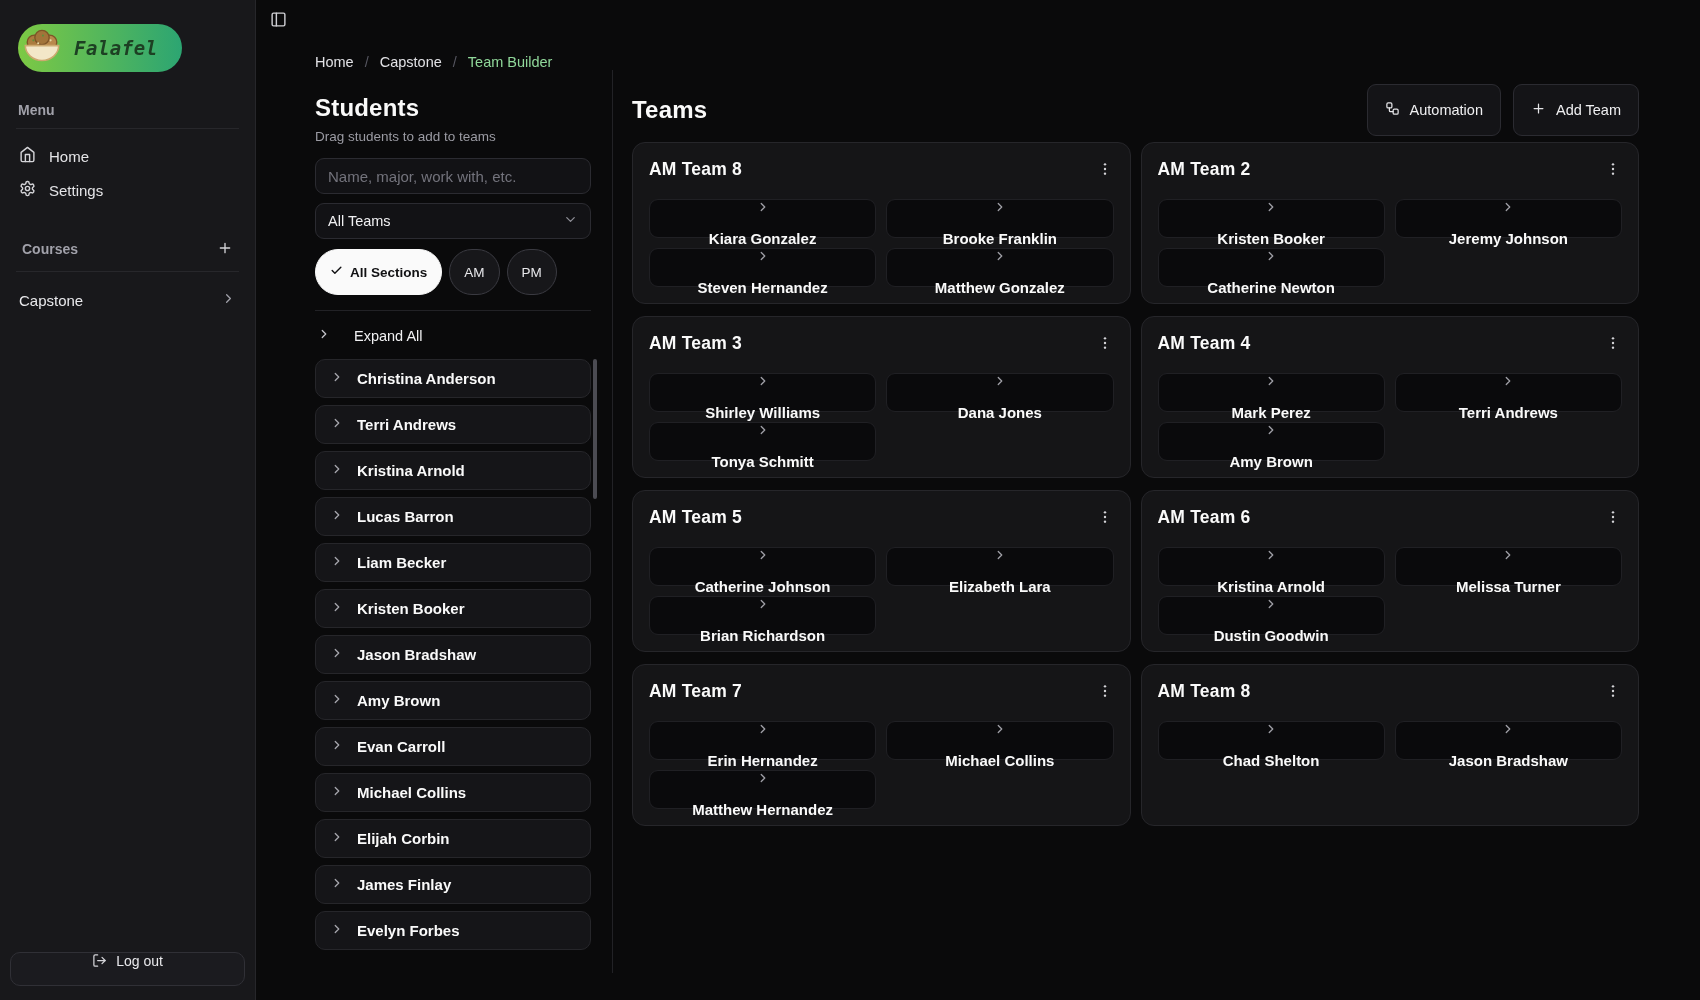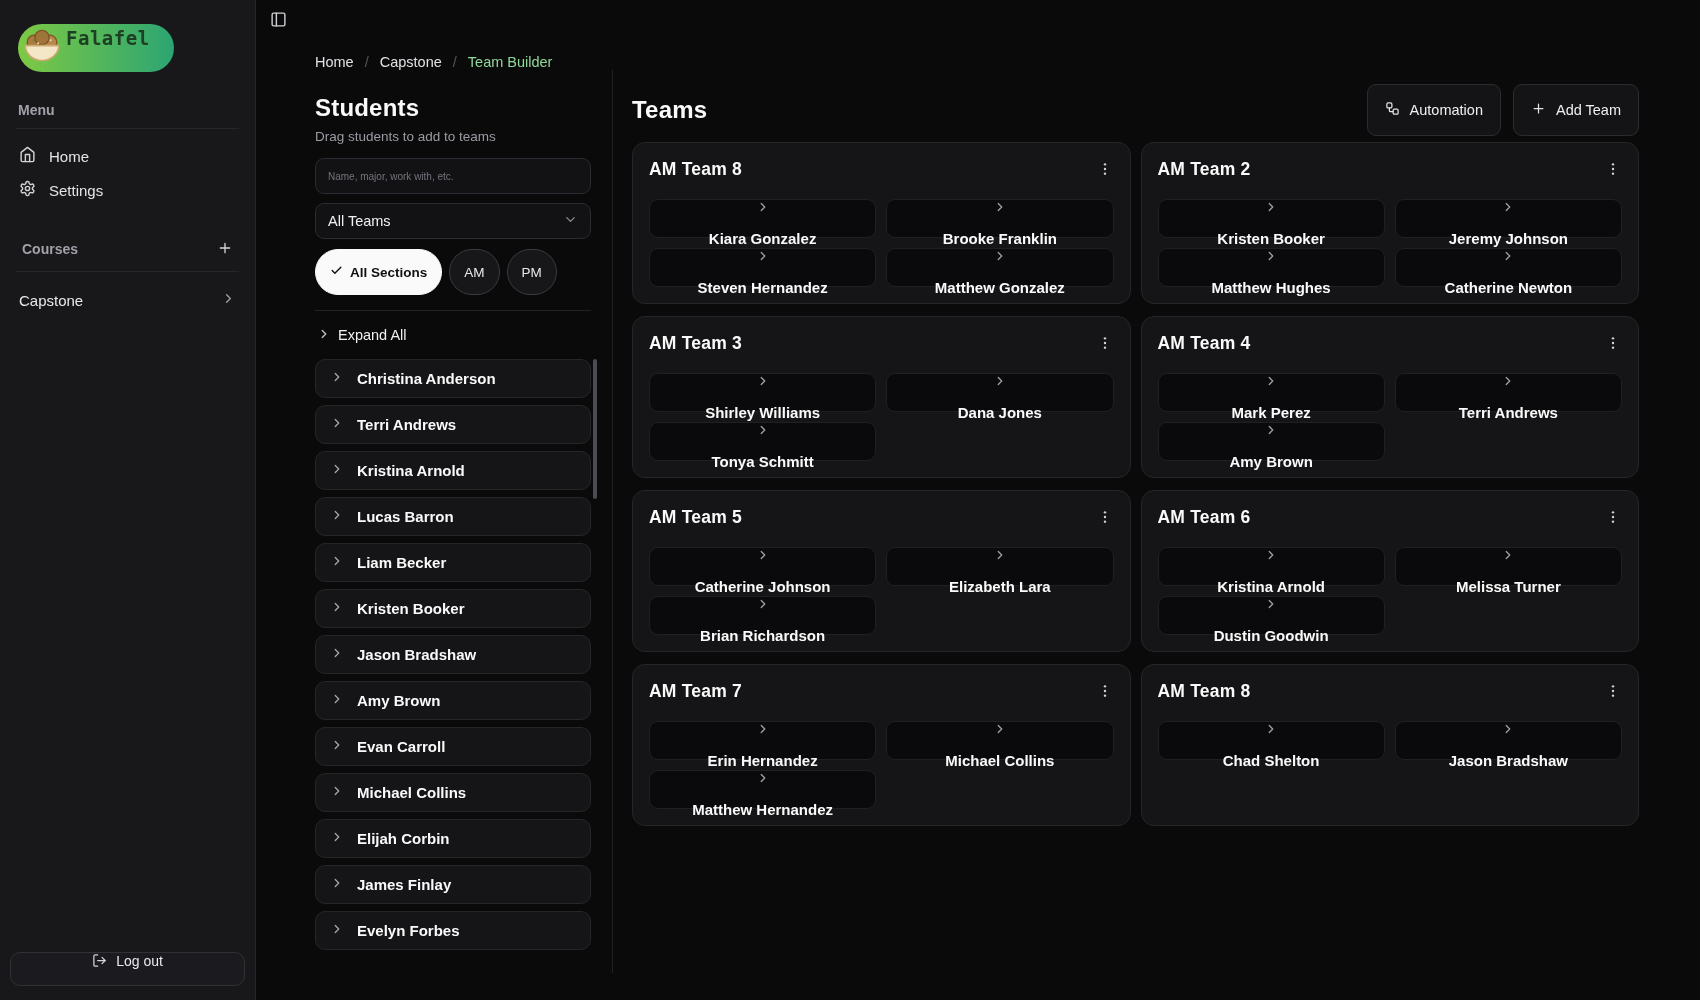--- a/index.html
+++ b/index.html
@@ -11,23 +11,23 @@
   }
   .app { display:flex; width:1700px; height:1000px; }
 
   
   .sidebar {
     width:256px; flex:0 0 256px; background:#18181b;
     border-right:1px solid #26262a;
     display:flex; flex-direction:column; padding:24px 14px 14px;
   }
   .logo-pill {
-    display:inline-flex; align-items:flex-start; gap:3px; width:fit-content;
+    display:inline-flex; align-items:center; gap:11px; width:fit-content;
     background:linear-gradient(90deg,#7dc944,#2ca572);
-    border-radius:999px; padding:3px 24px 3px 3px; margin-left:4px; cursor:pointer;
+    border-radius:999px; padding:3px 24px 3px 3px; margin-left:4px; cursor:pointer;font-style:italic;
   }
   .logo-pill svg { display:block; }
   .logo-text {
     font-family:"DejaVu Sans Mono", monospace; font-size:19px; font-weight:700;
     color:#1d4023; letter-spacing:0.5px;
   }
   .side-label {
     color:#a1a1aa; font-size:14px; font-weight:600; padding:0 4px;
   }
   .side-label.menu { margin-top:30px; }
@@ -80,21 +80,21 @@
   .students-col {
     width:298px; flex:0 0 298px; padding-right:21px;
     border-right:1px solid #222226;
   }
   .panel-title { font-size:24px; font-weight:700; letter-spacing:0.2px; }
   .students-col .panel-title { margin-top:24px; }
   .panel-subtitle { margin-top:7px; font-size:13.5px; color:#9b9ba3; }
   .search-input {
     margin-top:14px; width:100%; height:36px; background:#121215;
     border:1px solid #2b2b31; border-radius:9px; padding:0 12px;
-    color:#e4e4e7; font-size:10px; font-family:inherit; outline:none;
+    color:#e4e4e7; font-size:15px; font-family:inherit; outline:none;
   }
   .search-input::placeholder { color:#73737c; }
   .select-box {
     margin-top:9px; width:100%; height:36px; background:#121215;
     border:1px solid #2b2b31; border-radius:9px; padding:0 12px;
     display:flex; align-items:center; justify-content:space-between;
     font-size:14.5px; color:#f0f0f2; cursor:pointer;
   }
   .select-box svg { color:#8f8f97; }
   .chip-row { margin-top:10px; display:flex; gap:7px; }
@@ -102,21 +102,21 @@
     height:46px; border-radius:999px; padding:8px 14px;
     display:flex; align-items:center; gap:7px; font-size:13.5px;
     background:#17171a; border:1px solid #3a3a41; color:#e7e7ea; cursor:pointer;
     font-family:inherit;
   }
   .chip.selected {
     background:#fafafa; border-color:#fafafa; color:#111113; font-weight:600;
   }
   .students-divider { border:none; border-top:1px solid #222226; margin:15px 0 0; }
   .expand-row {
-    margin-top:16px; display:flex; align-items:flex-start; gap:7px;
+    margin-top:16px; display:flex; align-items:center; gap:23px;
     font-size:14.5px; color:#f0f0f2; cursor:pointer; padding-left:2px;
   }
   .expand-row svg { color:#c3c3c9; }
   .student-list {
     margin-top:15px; display:flex; flex-direction:column; gap:7px;
     position:relative;
   }
   .student-item {
     height:39px; background:#151518; border:1px solid #26262a; border-radius:10px;
     display:flex; align-items:center; gap:13px; padding:0 14px;
@@ -540,28 +540,20 @@
 
   <div class="member-chip">
     <span>
       <svg width="14" height="14" viewBox="0 0 24 24" fill="none" stroke="currentColor" stroke-width="2.2" stroke-linecap="round" stroke-linejoin="round">
                       <polyline points="9 18 15 12 9 6"></polyline>
                     </svg>
     </span>
     <span>Jeremy Johnson</span>
   </div>
 
-  <div class="member-chip">
-    <span>
-      <svg width="14" height="14" viewBox="0 0 24 24" fill="none" stroke="currentColor" stroke-width="2.2" stroke-linecap="round" stroke-linejoin="round">
-                      <polyline points="9 18 15 12 9 6"></polyline>
-                    </svg>
-    </span>
-    <span>Matthew Hughes</span>
-  </div>
 
   <div class="member-chip">
     <span>
       <svg width="14" height="14" viewBox="0 0 24 24" fill="none" stroke="currentColor" stroke-width="2.2" stroke-linecap="round" stroke-linejoin="round">
                       <polyline points="9 18 15 12 9 6"></polyline>
                     </svg>
     </span>
     <span>Catherine Newton</span>
   </div>
 </div>

